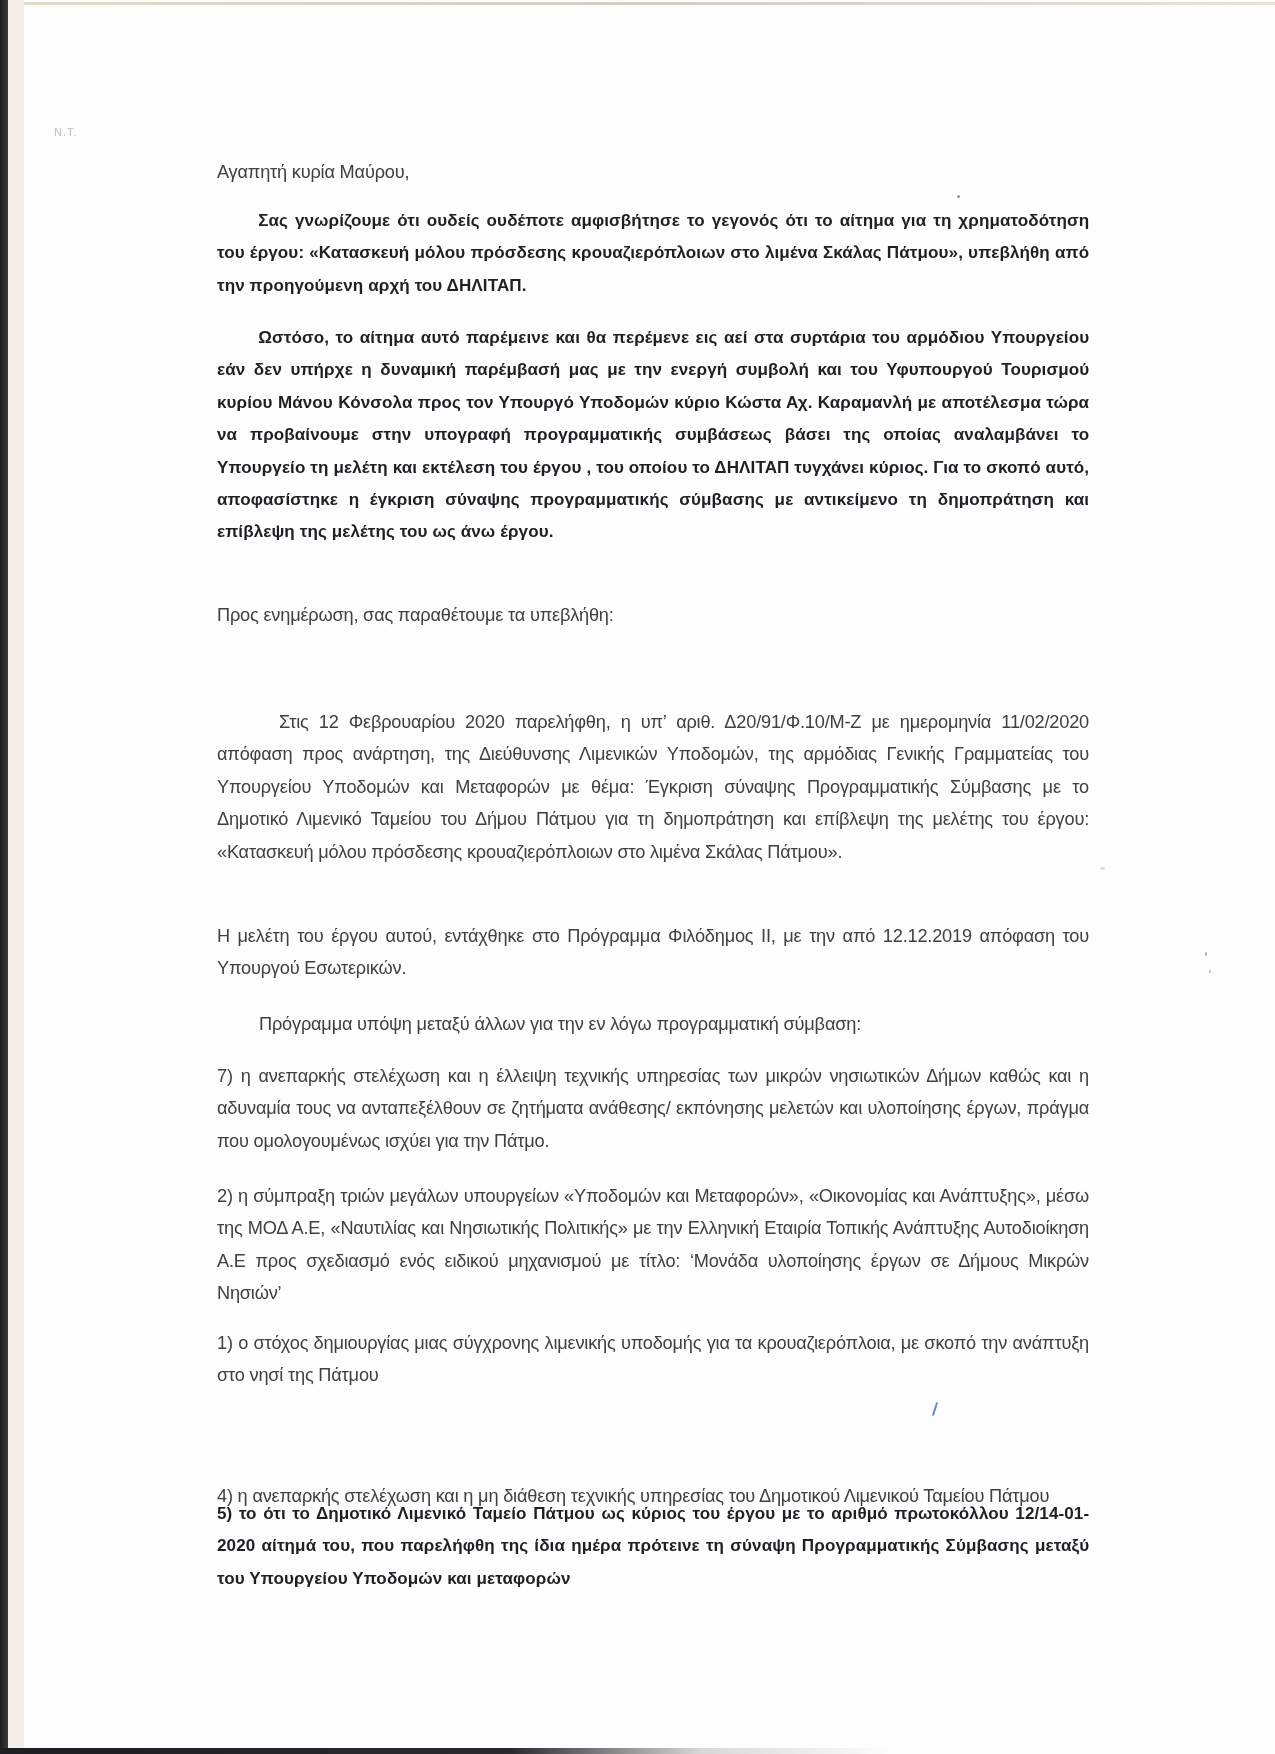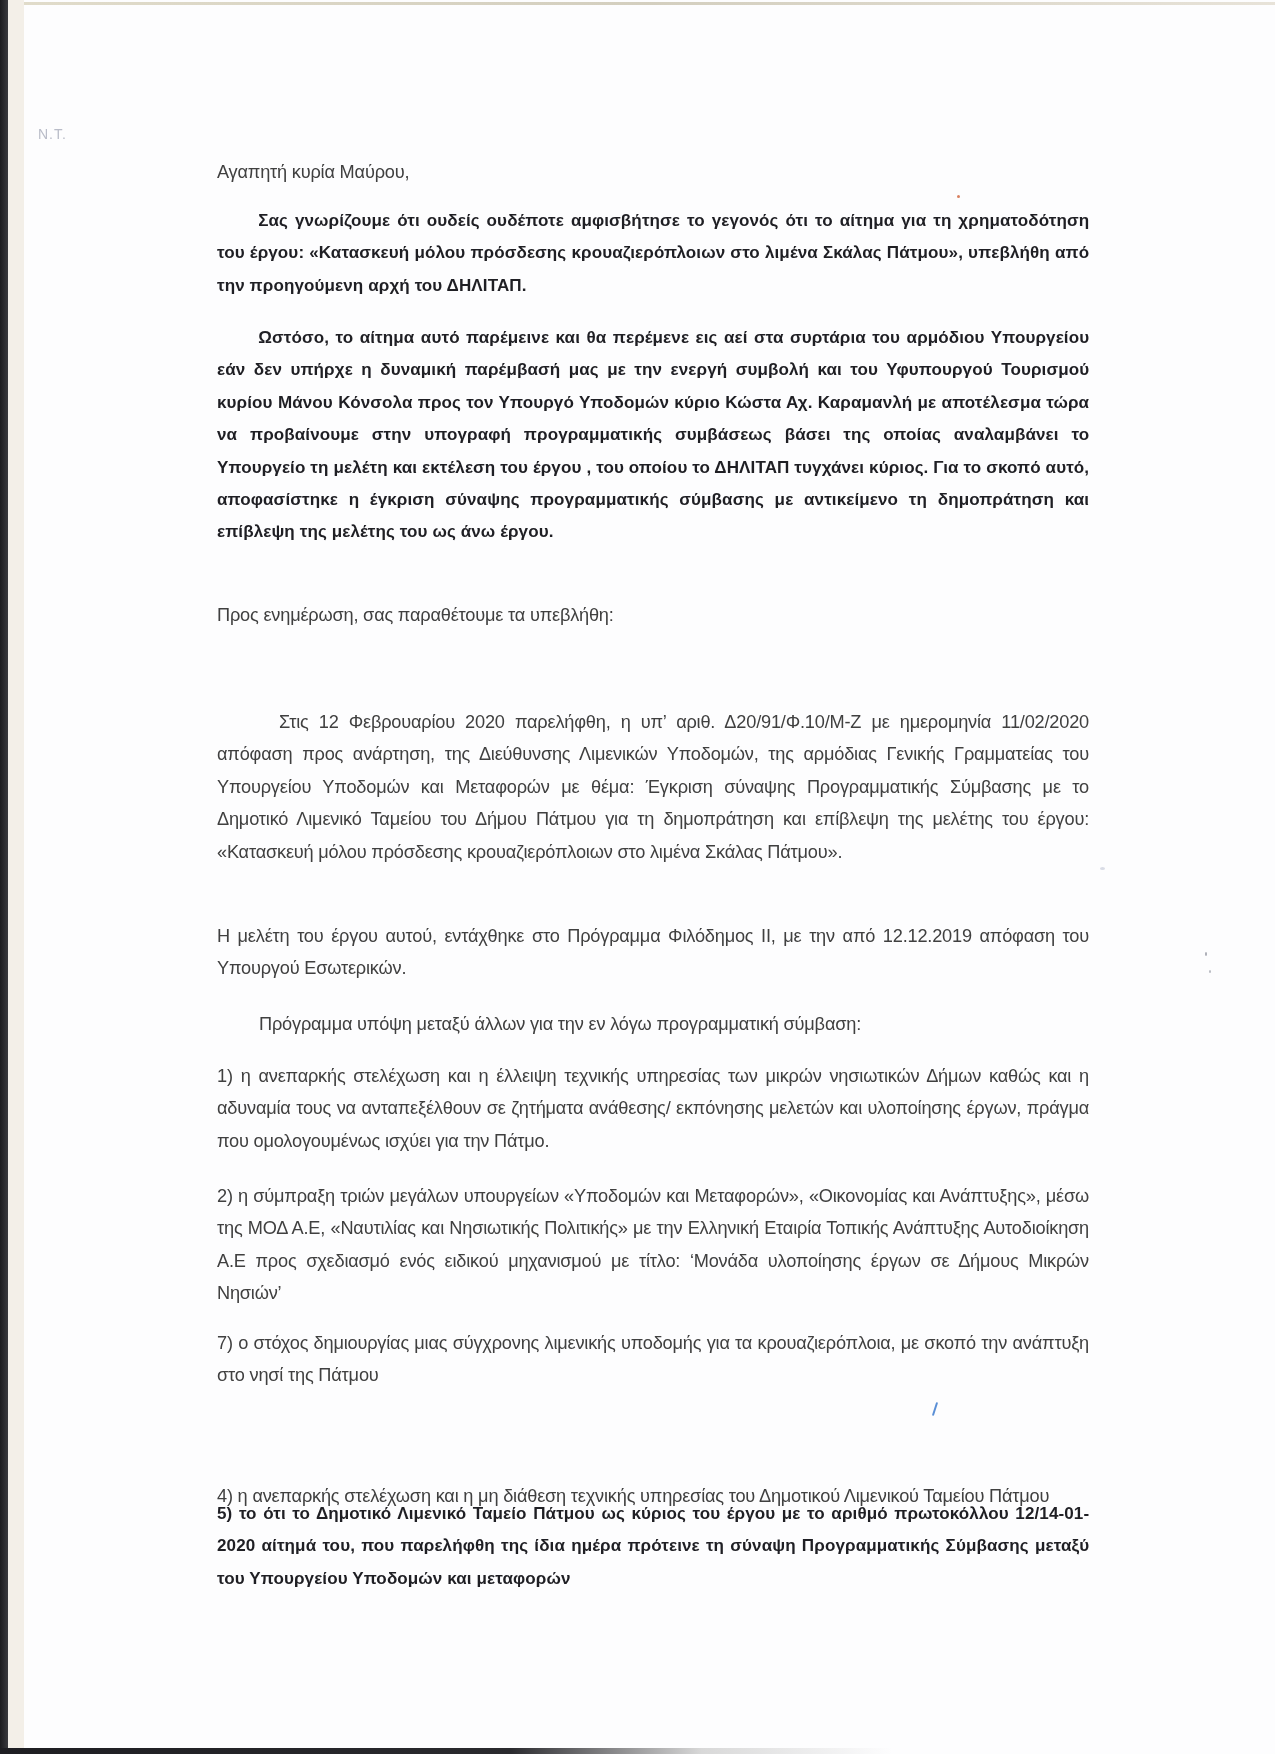--- a/index.html
+++ b/index.html
@@ -20,21 +20,21 @@
     .scan-top-line {
       position: absolute; left: 24px; top: 2px; width: 1251px; height: 3px;
       background: linear-gradient(to right, #d9d3bd, #c9c3af, #e2dccf);
       opacity: 0.8;
     }
     .scan-bottom-edge {
       position: absolute; left: 0; bottom: 0; width: 1275px; height: 6px;
       background: linear-gradient(to right, #1e1e22 0%, #2a2a2e 40%, #d8d8d8 55%, #fdfdfe 70%);
     }
     .stamp-mark {
-      position: absolute; left: 38px; top: 126px; font-size: 14px; color: #b9bcc8;
+      position: absolute; left: 54px; top: 126px; font-size: 11px; color: #b9bcc8;
       letter-spacing: 1px;
     }
     .speck { position: absolute; border-radius: 50%; }
     .page {
       position: absolute; left: 217px; top: 0; width: 872px;
     }
     .p {
       position: absolute; left: 0; width: 872px;
       font-size: 18.6px; line-height: 32.4px;
       text-align: justify;
@@ -80,22 +80,22 @@
   <div class="p bold indent" style="top:321px;">Ωστόσο, το αίτημα αυτό παρέμεινε και θα περέμενε εις αεί στα συρτάρια του αρμόδιου Υπουργείου εάν δεν υπήρχε η δυναμική παρέμβασή μας με την ενεργή συμβολή και του Υφυπουργού Τουρισμού κυρίου Μάνου Κόνσολα προς τον Υπουργό Υποδομών κύριο Κώστα Αχ. Καραμανλή με αποτέλεσμα τώρα να προβαίνουμε στην υπογραφή προγραμματικής συμβάσεως βάσει της οποίας αναλαμβάνει το Υπουργείο τη μελέτη και εκτέλεση του έργου , του οποίου το ΔΗΛΙΤΑΠ τυγχάνει κύριος. Για το σκοπό αυτό, αποφασίστηκε η έγκριση σύναψης προγραμματικής σύμβασης με αντικείμενο τη δημοπράτηση και επίβλεψη της μελέτης του ως άνω έργου.</div>
 
   <div class="p regular" style="top:599px;">Προς ενημέρωση, σας παραθέτουμε τα υπεβλήθη:</div>
 
   <div class="p regular indent-big" style="top:706px;">Στις 12 Φεβρουαρίου 2020 παρελήφθη, η υπ’ αριθ. Δ20/91/Φ.10/Μ-Ζ με ημερομηνία 11/02/2020 απόφαση προς ανάρτηση, της Διεύθυνσης Λιμενικών Υποδομών, της αρμόδιας Γενικής Γραμματείας του Υπουργείου Υποδομών και Μεταφορών με θέμα: Έγκριση σύναψης Προγραμματικής Σύμβασης με το Δημοτικό Λιμενικό Ταμείου του Δήμου Πάτμου για τη δημοπράτηση και επίβλεψη της μελέτης του έργου: «Κατασκευή μόλου πρόσδεσης κρουαζιερόπλοιων στο λιμένα Σκάλας Πάτμου».</div>
 
   <div class="p regular" style="top:920px;">Η μελέτη του έργου αυτού, εντάχθηκε στο Πρόγραμμα Φιλόδημος ΙΙ, με την από 12.12.2019 απόφαση του Υπουργού Εσωτερικών.</div>
 
   <div class="p regular indent" style="top:1008px;">Πρόγραμμα υπόψη μεταξύ άλλων για την εν λόγω προγραμματική σύμβαση:</div>
 
-  <div class="p regular" style="top:1060px;">1) η ανεπαρκής στελέχωση και η έλλειψη τεχνικής υπηρεσίας των μικρών νησιωτικών Δήμων καθώς και η αδυναμία τους να ανταπεξέλθουν σε ζητήματα ανάθεσης/ εκπόνησης μελετών και υλοποίησης έργων, πράγμα που ομολογουμένως ισχύει για την Πάτμο.</div>
+  <div class="p regular" style="top:1060px;">7) η ανεπαρκής στελέχωση και η έλλειψη τεχνικής υπηρεσίας των μικρών νησιωτικών Δήμων καθώς και η αδυναμία τους να ανταπεξέλθουν σε ζητήματα ανάθεσης/ εκπόνησης μελετών και υλοποίησης έργων, πράγμα που ομολογουμένως ισχύει για την Πάτμο.</div>
 
   <div class="p regular" style="top:1180px;">2) η σύμπραξη τριών μεγάλων υπουργείων «Υποδομών και Μεταφορών», «Οικονομίας και Ανάπτυξης», μέσω της ΜΟΔ Α.Ε, «Ναυτιλίας και Νησιωτικής Πολιτικής» με την Ελληνική Εταιρία Τοπικής Ανάπτυξης Αυτοδιοίκηση Α.Ε προς σχεδιασμό ενός ειδικού μηχανισμού με τίτλο: ‘Μονάδα υλοποίησης έργων σε Δήμους Μικρών Νησιών’</div>
 
-  <div class="p regular" style="top:1327px;">7) ο στόχος δημιουργίας μιας σύγχρονης λιμενικής υποδομής για τα κρουαζιερόπλοια, με σκοπό την ανάπτυξη στο νησί της Πάτμου</div>
+  <div class="p regular" style="top:1327px;">1) ο στόχος δημιουργίας μιας σύγχρονης λιμενικής υποδομής για τα κρουαζιερόπλοια, με σκοπό την ανάπτυξη στο νησί της Πάτμου</div>
 
   <div class="p regular" style="top:1480px;">4) η ανεπαρκής στελέχωση και η μη διάθεση τεχνικής υπηρεσίας του Δημοτικού Λιμενικού Ταμείου Πάτμου</div>
 
   <div class="p bold" style="top:1497px;">5) το ότι το Δημοτικό Λιμενικό Ταμείο Πάτμου ως κύριος του έργου με το αριθμό πρωτοκόλλου 12/14-01-2020 αίτημά του, που παρελήφθη της ίδια ημέρα πρότεινε τη σύναψη Προγραμματικής Σύμβασης μεταξύ του Υπουργείου Υποδομών και μεταφορών</div>
 </div>
 
 </body></html>

